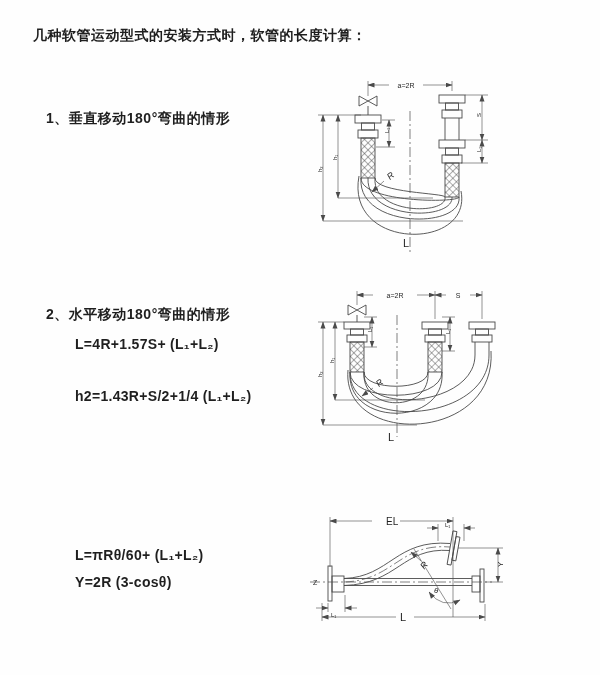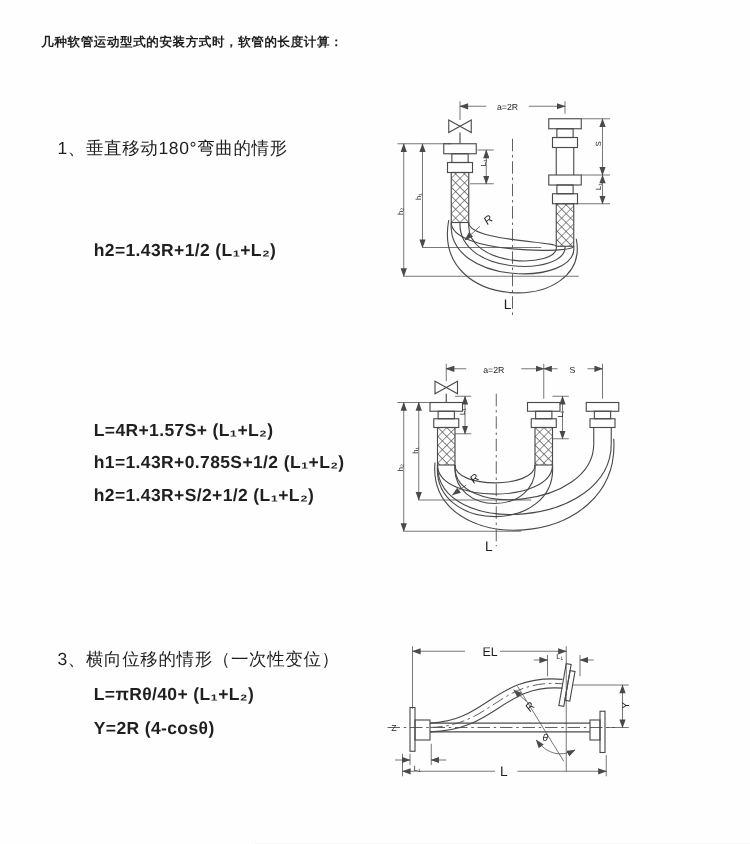--- a/index.html
+++ b/index.html
@@ -1,48 +1,46 @@
 <!DOCTYPE html>
 <html style="--line: #4a4a4a; --text: #1f1f1f; --background: #fefefe;"><head>
 <meta charset="utf-8">
 <style>
   :root{ --line:#4a4a4a; --text:#1f1f1f; --background:#fefefe; }
   html,body{margin:0;padding:0;background:#e8e8e8;}
   #page{position:relative;width:600px;height:675px;background:var(--background);overflow:hidden;
         font-family:"Liberation Sans","DejaVu Sans",sans-serif;color:var(--text);}
-  .title{position:absolute;left:33px;top:27px;font-size:10px;font-weight:bold;letter-spacing:.5px;}
-  .heading{position:absolute;font-size:14px;font-weight:normal;letter-spacing:.5px;}
+  .title{position:absolute;left:33px;top:27px;font-size:14px;font-weight:bold;letter-spacing:.5px;}
+  .heading{position:absolute;font-size:14px;font-weight:bold;letter-spacing:.5px;}
   .formula{position:absolute;font-size:14px;font-weight:bold;letter-spacing:.3px;}
   .dwg{position:absolute;}
   .dwg line,.dwg path,.dwg rect{stroke:var(--line);stroke-width:.9;fill:none;}
   .dwg .thin{stroke-width:.6;}
   .dwg .cl{stroke-dasharray:10 3 2 3;stroke-width:.7;}
   .dwg text{fill:var(--text);stroke:none;font-family:"Liberation Sans","DejaVu Sans",sans-serif;}
   .dwg marker path{fill:var(--line);stroke:none;}
   .dimtxt{font-size:7px;}
   .dimtxt-s{font-size:6px;}
   .biglbl{font-size:11px;}
 </style>
 </head>
 <body>
 
 <div id="page">
 
   <div class="title">几种软管运动型式的安装方式时，软管的长度计算：</div>
 
   <div class="heading" style="left:46px;top:110px">1、垂直移动180°弯曲的情形</div>
-  <div class="formula" style="left:75px;top:192px">h2=1.43R+1/2 (L₁+L₂)</div>
-
+
+  <div class="heading" style="left:46px;top:306px">2、水平移动180°弯曲的情形</div>
   <div class="formula" style="left:75px;top:336px">L=4R+1.57S+ (L₁+L₂)</div>
-  <div class="formula" style="left:75px;top:361px">h1=1.43R+0.785S+1/2 (L₁+L₂)</div>
-  <div class="formula" style="left:75px;top:388px">h2=1.43R+S/2+1/2 (L₁+L₂)</div>
-
-  <div class="heading" style="left:46px;top:519px">3、横向位移的情形（一次性变位）</div>
-  <div class="formula" style="left:75px;top:547px">L=πRθ/40+ (L₁+L₂)</div>
-  <div class="formula" style="left:75px;top:574px">Y=2R (4-cosθ)</div>
+  <div class="formula" style="left:75px;top:388px">h2=1.43R+S/2+1/4 (L₁+L₂)</div>
+
+  <div class="formula" style="left:75px;top:547px">L=πRθ/60+ (L₁+L₂)</div>
+  <div class="formula" style="left:75px;top:574px">Y=2R (3-cosθ)</div>
 
   <svg class="dwg" style="left:315px;top:75px" width="285" height="185" viewBox="0 0 285 185">
     <defs>
       <marker id="aE1" markerWidth="8" markerHeight="6" refX="6.5" refY="2.5" orient="auto" markerUnits="userSpaceOnUse">
           <path d="M0,0 L7,2.5 L0,5 Z"></path>
         </marker>
       <marker id="aS1" markerWidth="8" markerHeight="6" refX="0.5" refY="2.5" orient="auto" markerUnits="userSpaceOnUse">
           <path d="M7,0 L0,2.5 L7,5 Z"></path>
         </marker>
       <pattern id="ht1" width="5" height="5" patternUnits="userSpaceOnUse" patternTransform="rotate(45)">

